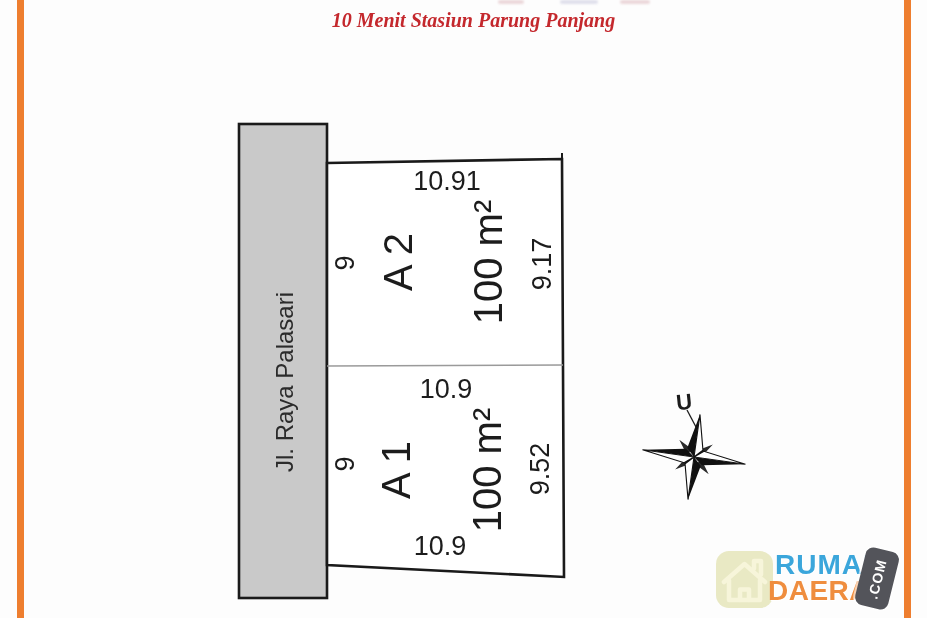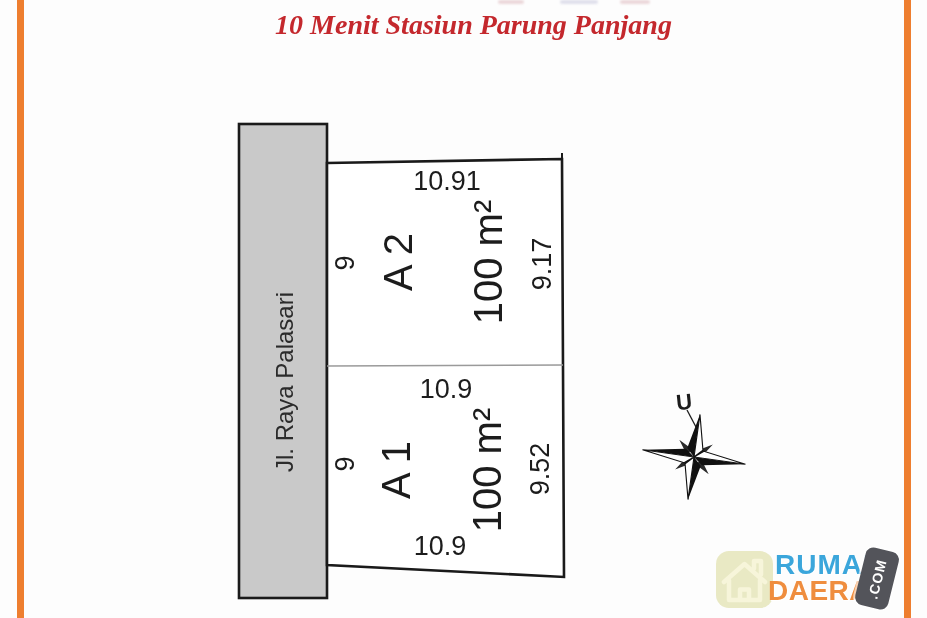--- a/index.html
+++ b/index.html
@@ -6,21 +6,21 @@
   .screen{
     position:relative;width:927px;height:618px;background:#fdfdfd;
     overflow:hidden;font-family:"Liberation Sans",sans-serif;
   }
   .accent-bar{position:absolute;top:0;bottom:0;width:7px;background:#ee7e2f;}
   .accent-bar.left{left:17px;}
   .accent-bar.right{left:904px;}
   .page-title{
     position:absolute;top:9px;left:20px;right:0;text-align:center;
     font-family:"Liberation Serif",serif;font-style:italic;font-weight:700;
-    font-size:28px;color:#c4282d;letter-spacing:0px;white-space:nowrap;
+    font-size:20px;color:#c4282d;letter-spacing:0px;white-space:nowrap;
   }
   .remnant{position:absolute;top:0;left:498px;width:160px;height:5px;opacity:.22;}
   .remnant span{position:absolute;top:0;height:4px;background:#b05560;border-radius:2px;filter:blur(1px);display:block;}
   .remnant .r1{left:0;width:26px;}
   .remnant .r2{left:62px;width:38px;background:#7a7ab0;}
   .remnant .r3{left:122px;width:30px;}
   svg.plan{position:absolute;left:0;top:0;}
   svg text{font-family:"Liberation Sans",sans-serif;fill:#1c1c1c;}
   .dim{font-size:27px;}
   .big{font-size:40px;}

